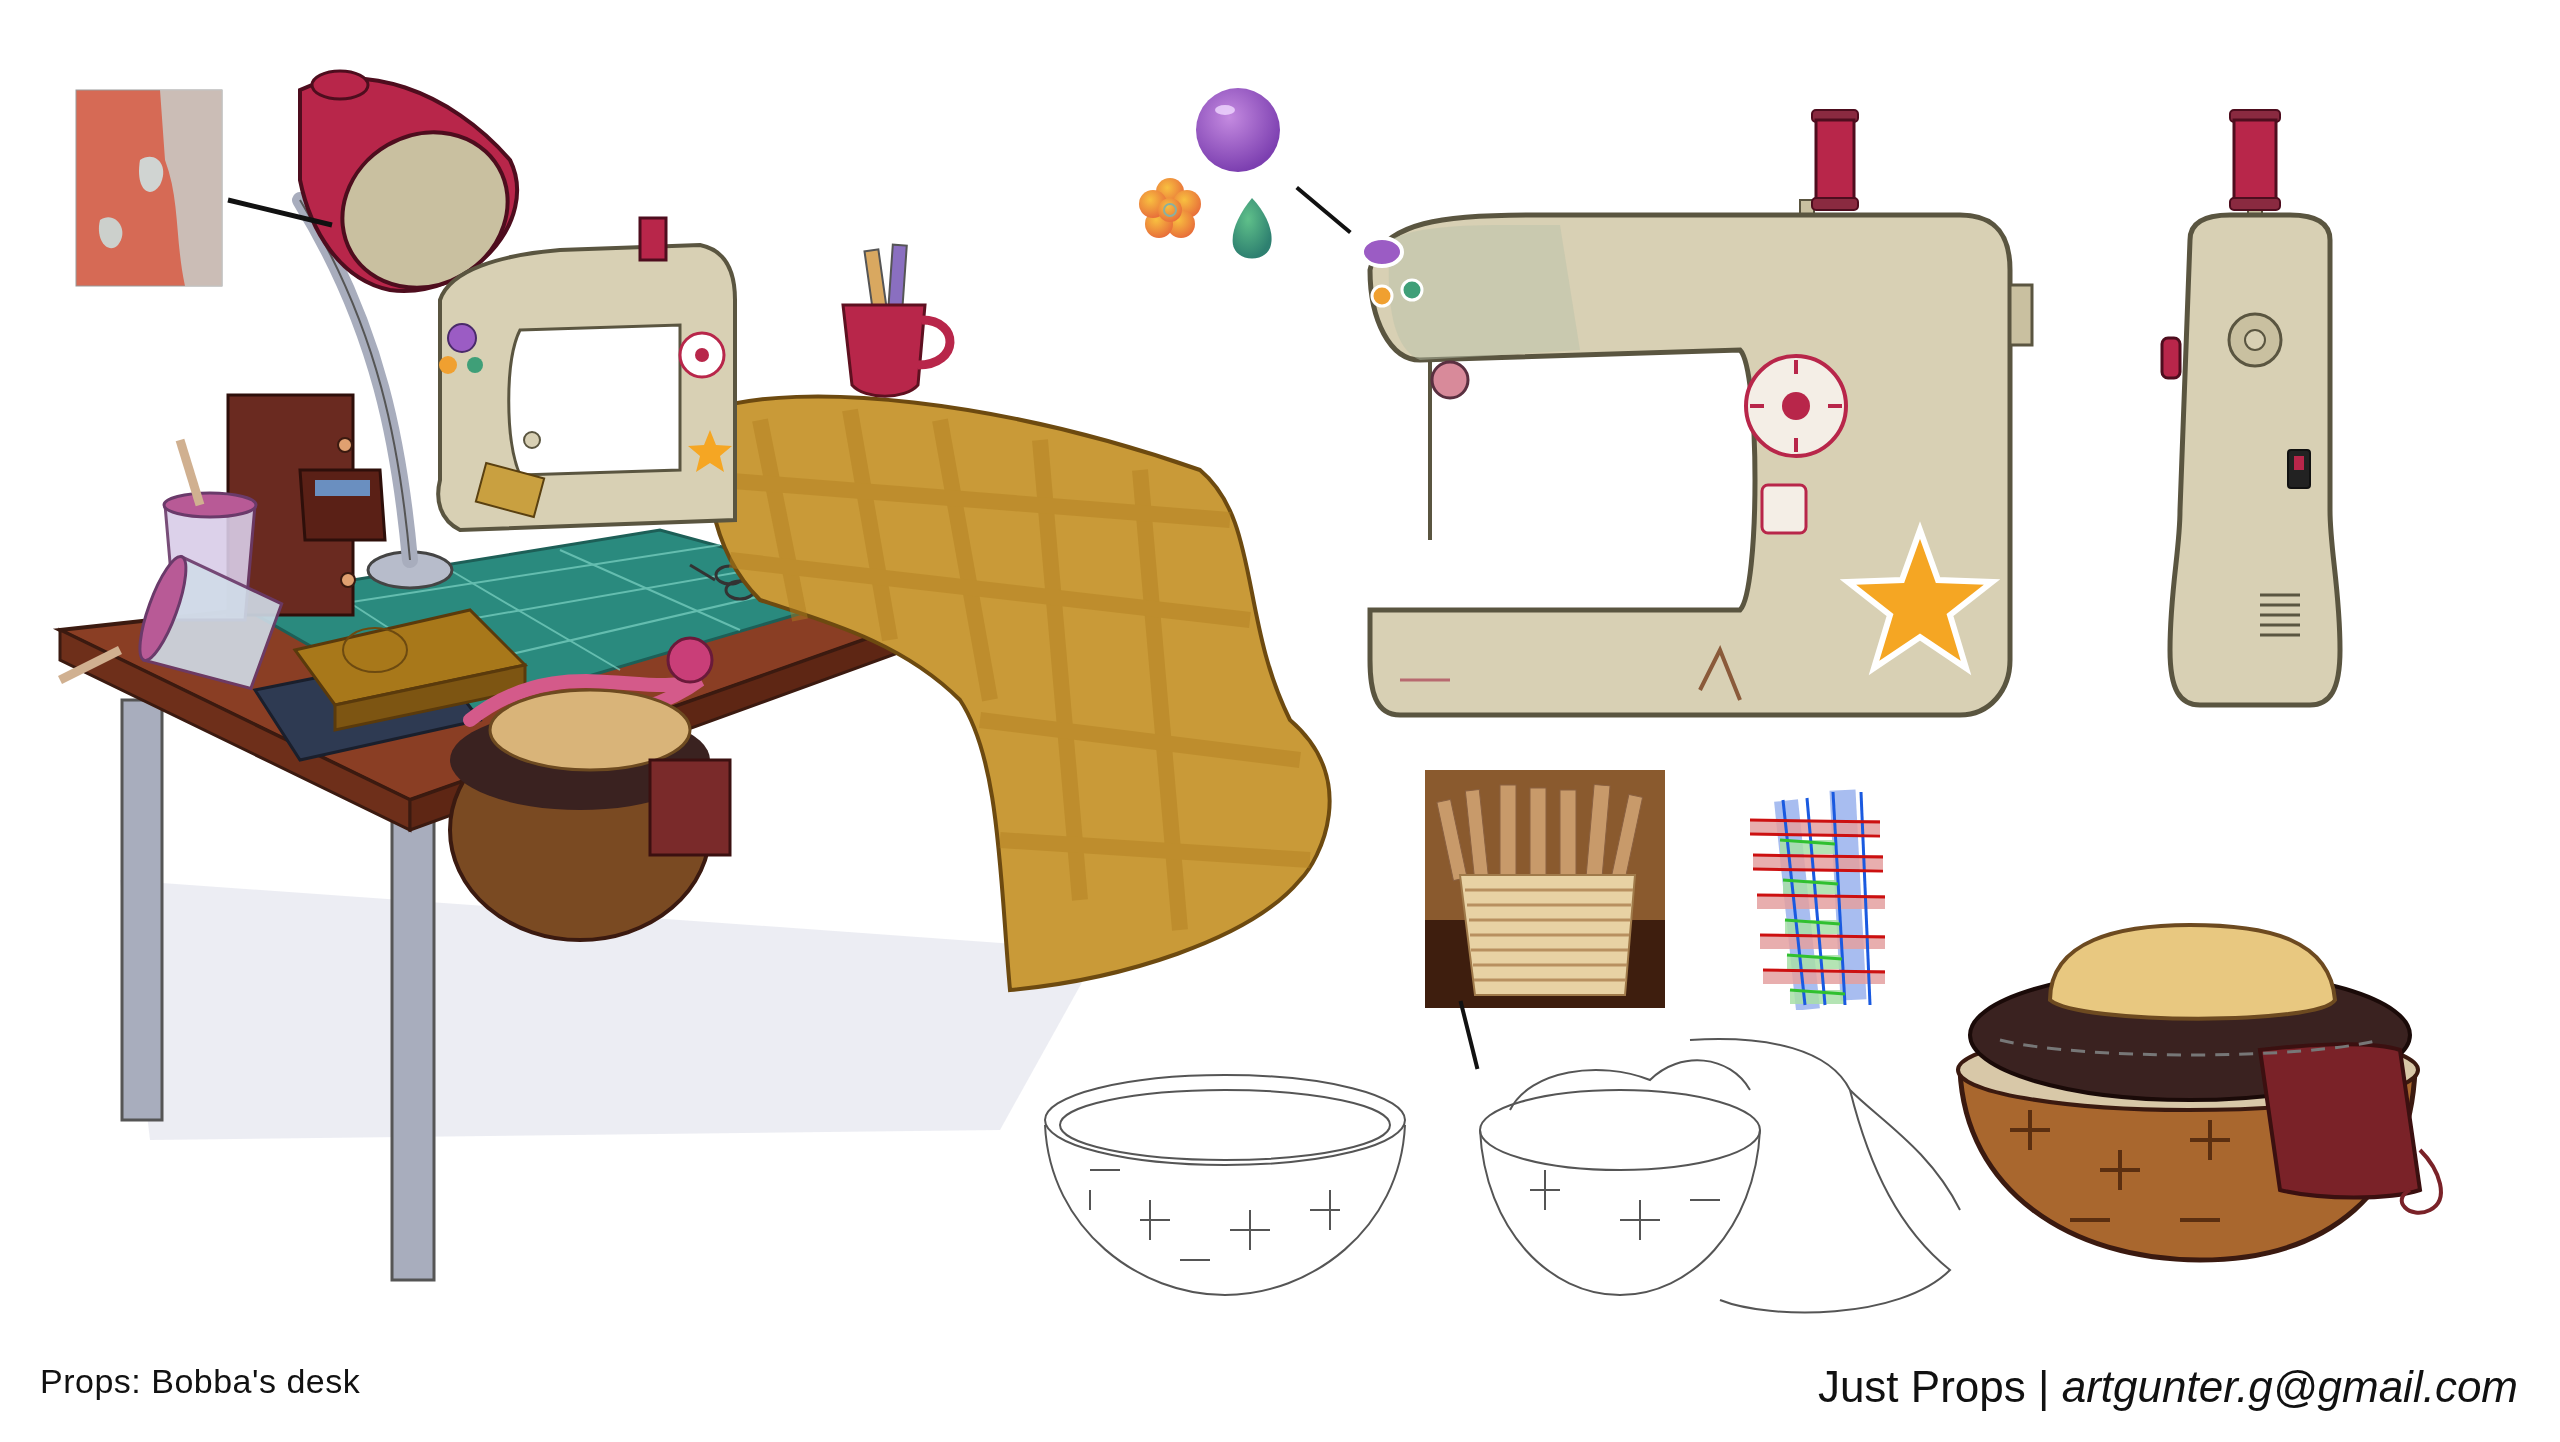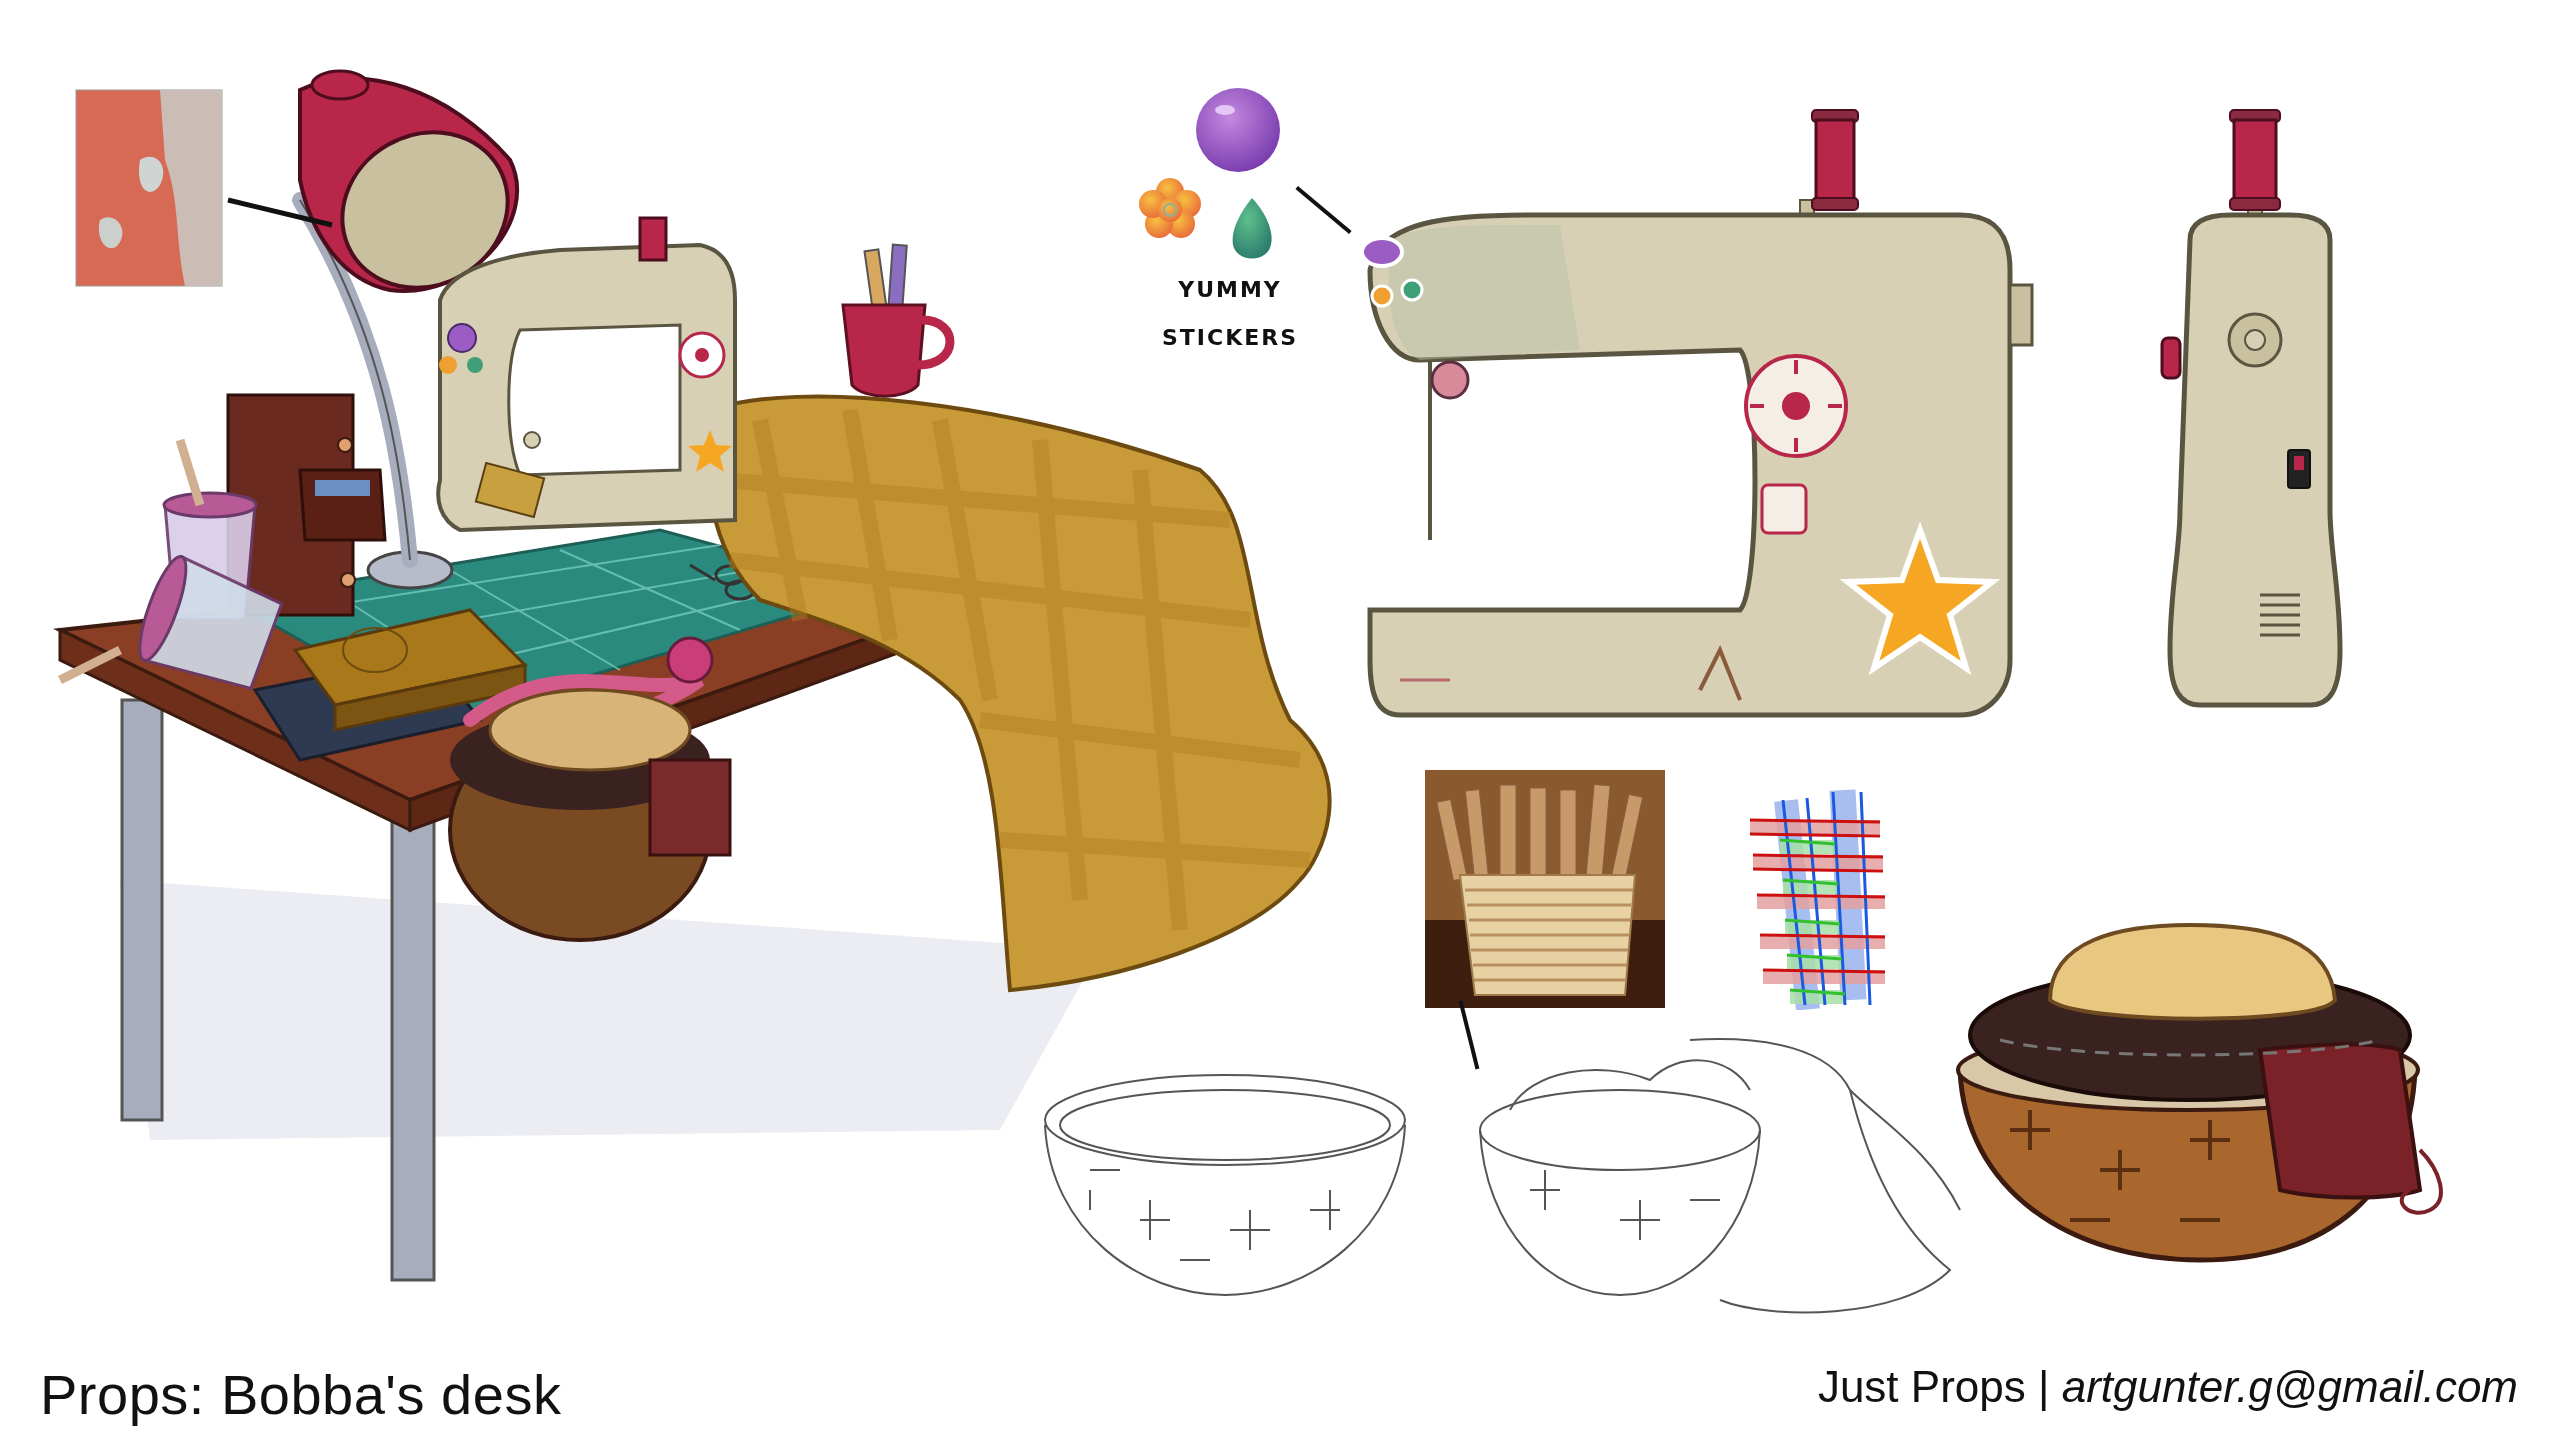--- a/index.html
+++ b/index.html
@@ -1,19 +1,19 @@
 <!DOCTYPE html>
 <html><head>
   <meta charset="utf-8">
   <style>
     html, body { margin: 0; padding: 0; background: #ffffff; }
     body { width: 2560px; height: 1442px; position: relative; overflow: hidden; font-family: "Liberation Sans", sans-serif; }
     .abs { position: absolute; }
     svg { display: block; }
-    .caption-left { left: 40px; top: 1362px; font-size: 56px; color: #111; letter-spacing: 0.5px; }
+    .caption-left { left: 40px; top: 1362px; font-size: 34px; color: #111; letter-spacing: 0.5px; }
     .caption-right { right: 42px; top: 1362px; font-size: 44px; color: #111; white-space: nowrap; }
     .caption-right .email { font-style: italic; margin-top: 8px; }
     .sticker-label { font-family: "DejaVu Sans", sans-serif; font-weight: bold; font-size: 22px; color: #111; text-align: center; letter-spacing: 2px; line-height: 48px; }
   </style>
 </head>
 <body>
 
 <div class="abs" style="left:0;top:0;width:1380px;height:1300px;">
   <svg width="1380" height="1300" viewBox="0 0 1380 1300">
 
@@ -145,24 +145,20 @@
       <circle cx="0" cy="-18" r="14" fill="url(#gOrange)"></circle>
       <circle cx="17" cy="-6" r="14" fill="url(#gOrange)"></circle>
       <circle cx="11" cy="14" r="14" fill="url(#gOrange)"></circle>
       <circle cx="-11" cy="14" r="14" fill="url(#gOrange)"></circle>
       <circle cx="-17" cy="-6" r="14" fill="url(#gOrange)"></circle>
       <circle cx="0" cy="0" r="12" fill="url(#gOrange)"></circle>
       <circle cx="0" cy="0" r="6" fill="none" stroke="#8ab0a0" stroke-width="2"></circle>
     </g>
     <path d="M122,118 C138,135 145,155 140,168 C134,182 110,182 104,168 C99,155 108,135 122,118 Z" fill="url(#gGreen)"></path>
   </svg>
-  <div class="sticker-label" style="margin-top:6px;width:200px;">
-    <div>YUMMY</div>
-    <div>STICKERS</div>
-  </div>
 </div>
 <div class="abs" style="left:1298px;top:186px;width:70px;height:4px;background:#111;transform:rotate(40deg);transform-origin:0 0;"></div>
 
 <div class="abs" style="left:1360px;top:90px;width:700px;height:640px;">
   <svg width="700" height="640" viewBox="0 0 700 640">
 
     <rect x="440" y="110" width="14" height="110" fill="#c9c0a0" stroke="#5a5540" stroke-width="2"></rect>
     <rect x="452" y="20" width="46" height="12" rx="4" fill="#8a2a40" stroke="#4e0d1e" stroke-width="2"></rect>
     <rect x="456" y="30" width="38" height="80" fill="#b8264a" stroke="#4e0d1e" stroke-width="3"></rect>
     <rect x="452" y="108" width="46" height="12" rx="4" fill="#8a2a40" stroke="#4e0d1e" stroke-width="2"></rect>

